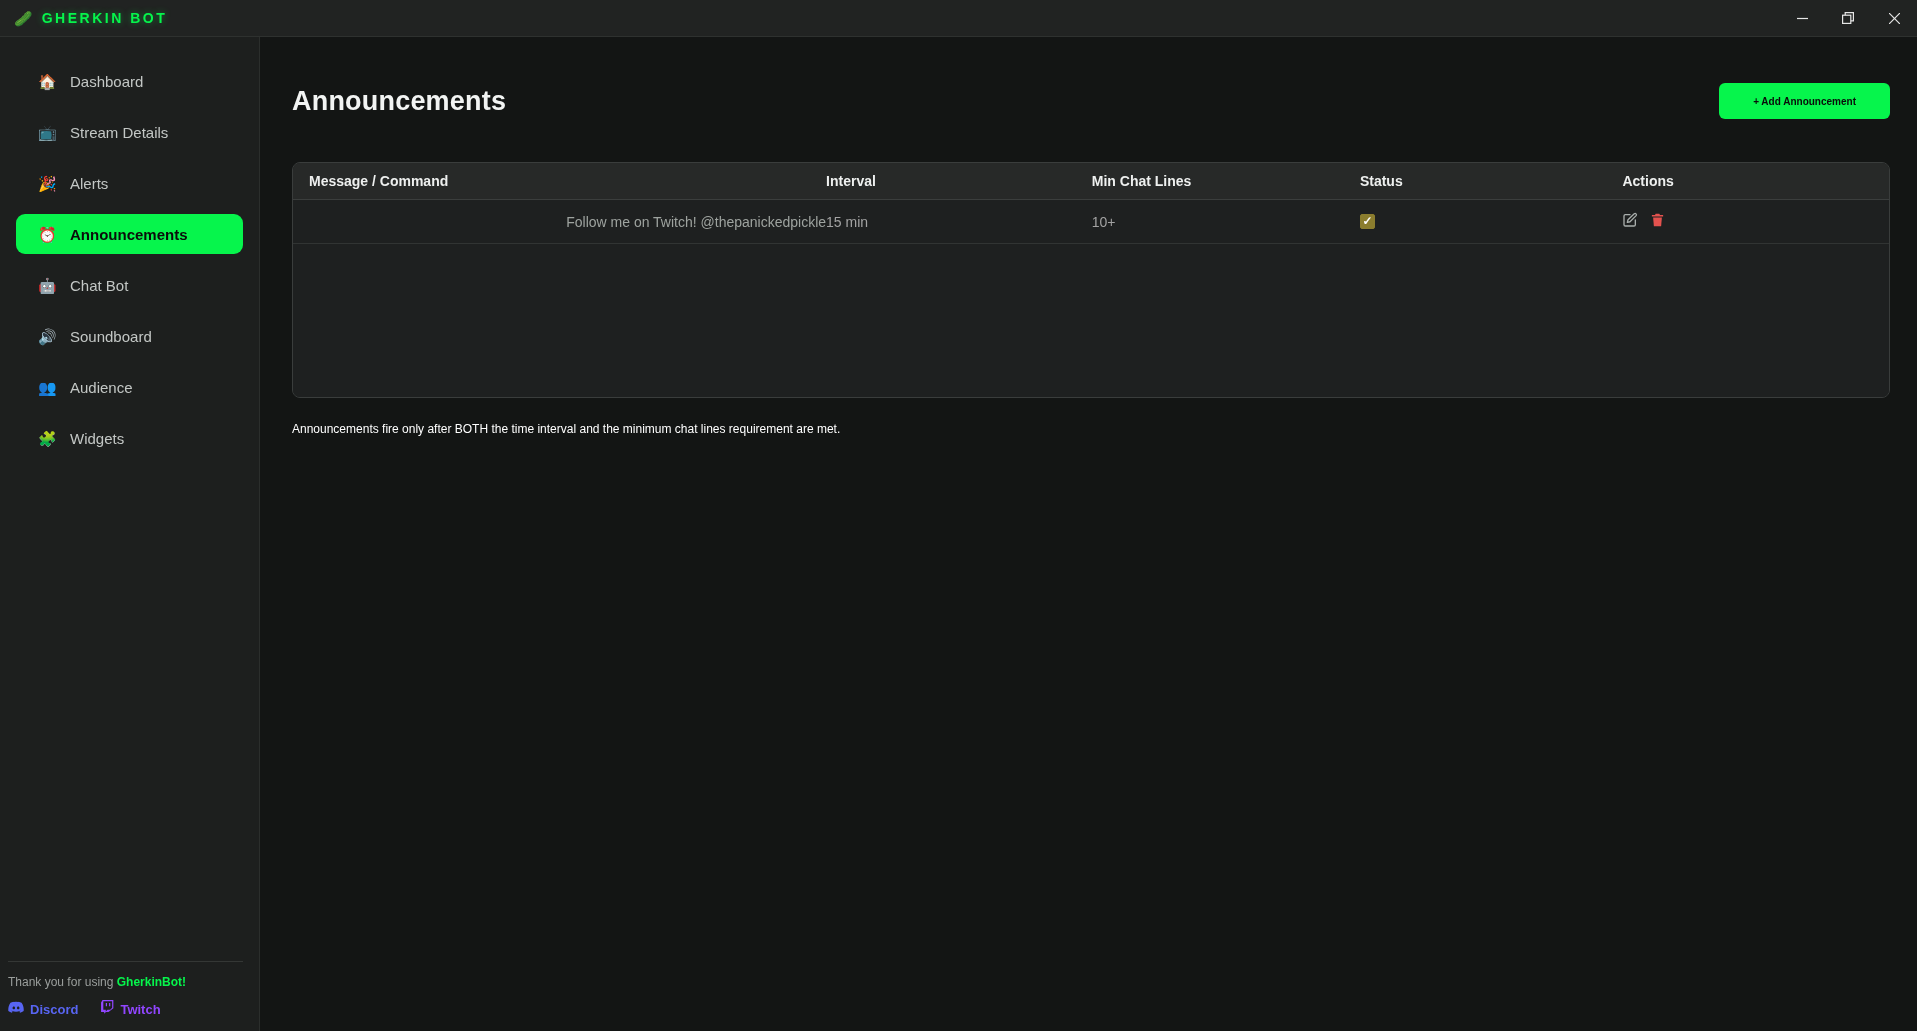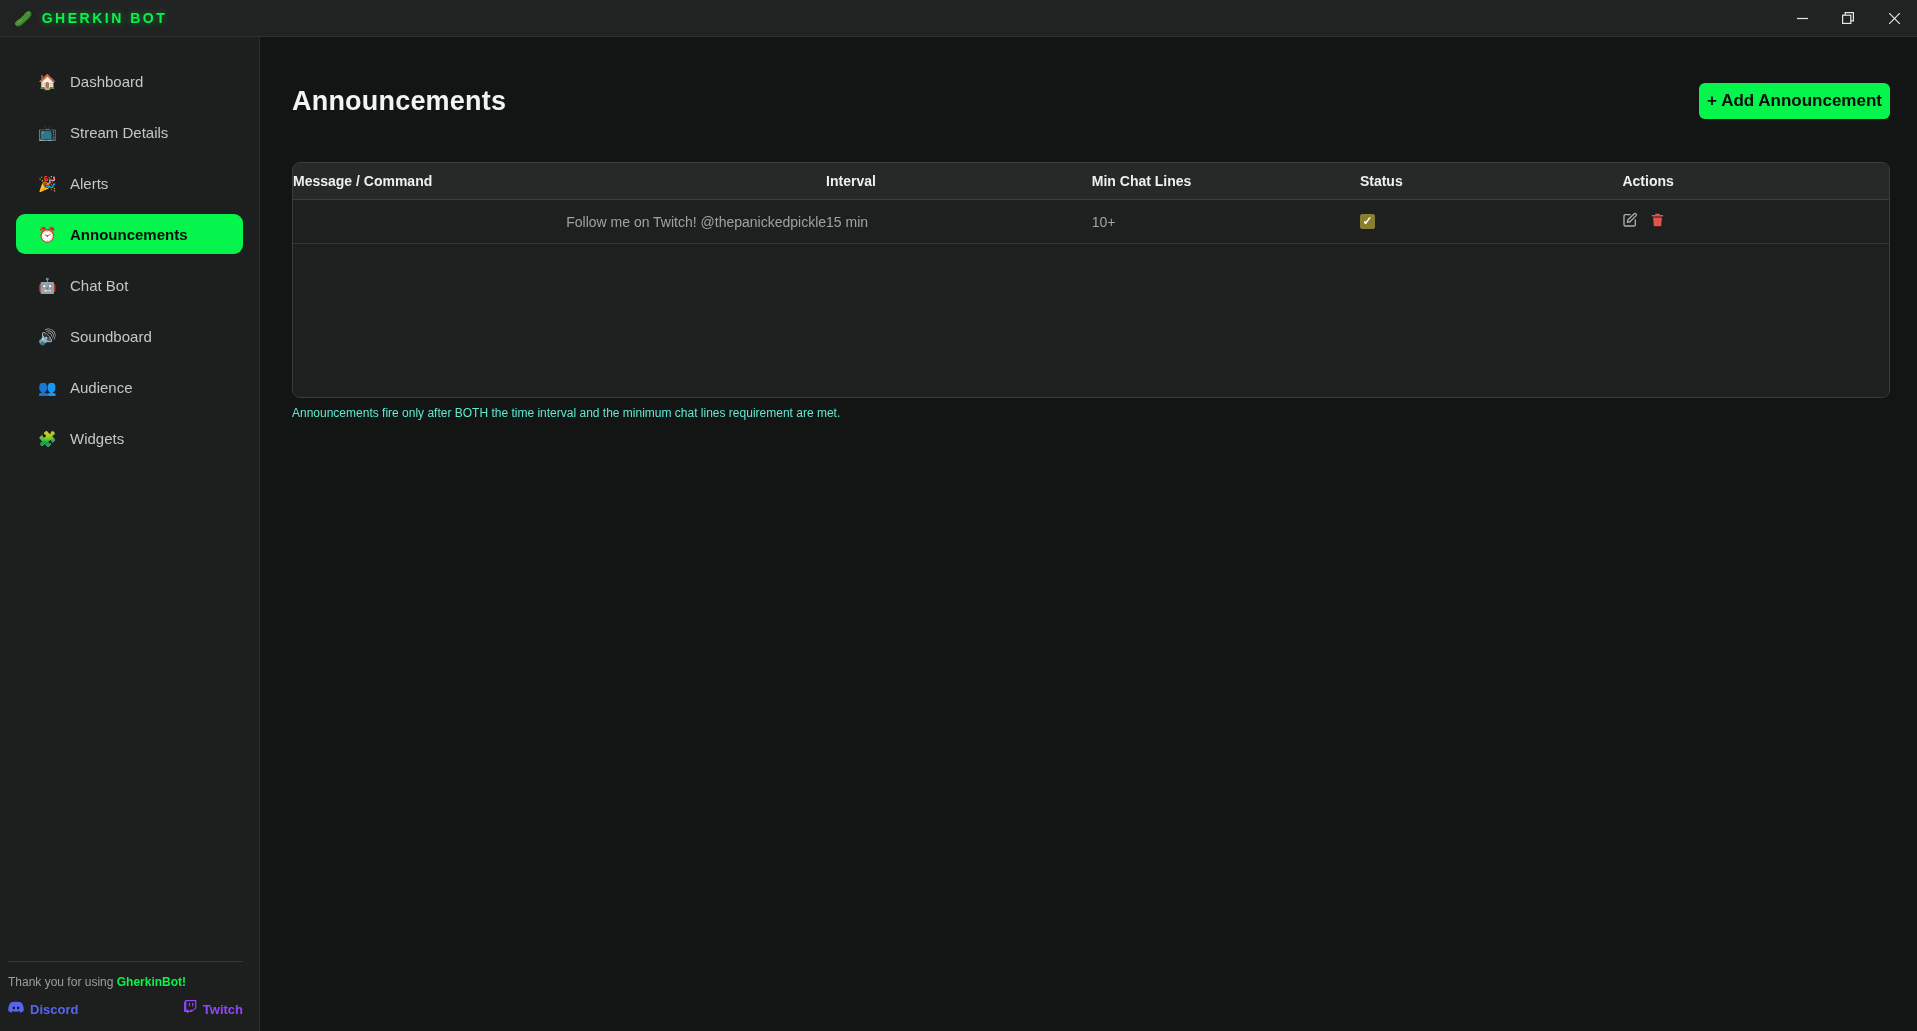--- a/index.html
+++ b/index.html
@@ -49,61 +49,61 @@
   .nav-item .nav-icon{font-size:15px;width:18px;text-align:center;line-height:1;}
   .nav-item.active{
     background:var(--accent);color:#0b0d0b;font-weight:bold;
   }
   .sidebar-footer{
     position:absolute;left:0;right:0;bottom:0;padding:0 16px 13px 8px;
   }
   .sidebar-divider{border-top:1px solid #343735;margin-bottom:13px;}
   .thanks-line{font-size:12px;color:#9b9f9d;}
   .thanks-line .brand-name{color:var(--accent);font-weight:bold;}
-  .footer-links{display:flex;gap:22px;margin-top:11px;align-items:center;justify-content:space-between;}
+  .footer-links{display:flex;gap:22px;margin-top:11px;align-items:center;}
   .footer-link{display:flex;align-items:center;gap:6px;font-size:13px;font-weight:bold;
     text-decoration:none;cursor:pointer;}
   .footer-link.discord{color:var(--discord);}
   .footer-link.twitch{color:var(--twitch);}
   
   .main{flex:1;padding:46px 27px 0 32px;}
   .main-header{display:flex;align-items:center;justify-content:space-between;height:36px;}
   .page-title{margin:0;font-size:27px;font-weight:bold;color:#f2f4f3;letter-spacing:.2px;}
   .add-btn{
     background:var(--accent);color:#0a0c0a;border:none;border-radius:6px;
-    font-family:inherit;font-size:17px;font-weight:bold;
-    padding:0 8px;height:36px;cursor:pointer;
+    font-family:inherit;font-size:10px;font-weight:bold;
+    padding:0 34px;height:36px;cursor:pointer;
   }
   .announce-table{
     margin-top:43px;height:236px;
     background:#1e2020;border:1px solid #3a3d3c;border-radius:8px;
     display:flex;flex-direction:column;overflow:hidden;
   }
   .t-grid{display:grid;grid-template-columns:33.4% 16.65% 16.8% 16.45% 1fr;align-items:center;}
   .t-head{
     background:#272928;height:37px;border-bottom:1px solid #3b3e3d;
     font-weight:bold;font-size:14px;color:#eef0ef;
   }
   .t-row{height:44px;border-bottom:1px solid #313433;font-size:14px;}
-  .cell-first{}
+  .cell-first{padding-left:16px;}
   .msg-cell{color:#9ea39f;text-align:right;}
   .val-cell{color:#a3a3a3;}
   .status-cell input[type=checkbox]{
     appearance:none;-webkit-appearance:none;width:15px;height:15px;margin:0;
     border:1px solid #5f5724;border-radius:2px;background:#2a2b24;
     cursor:pointer;position:relative;display:block;
   }
   .status-cell input[type=checkbox]:checked{background:var(--checkbox);border-color:var(--checkbox);}
   .status-cell input[type=checkbox]:checked::after{
     content:"✓";position:absolute;top:-1px;left:1.5px;color:#fff;font-size:12px;font-weight:bold;
   }
   .actions-cell{display:flex;align-items:center;gap:12px;}
   .icon-btn{background:none;border:none;padding:0;cursor:pointer;display:flex;align-items:center;}
   .table-filler{flex:1;background:#1e2020;}
-  .footnote{margin-top:8px;font-size:12px;color:#5eead4;}
+  .footnote{margin-top:24px;font-size:12px;color:#ffffff;}
 </style>
 </head>
 <body>
 
 <div class="titlebar">
   <div class="brand">
     <span class="pickle">🥒</span>
     <span class="app-name">GHERKIN BOT</span>
   </div>
   <div class="win-controls">

